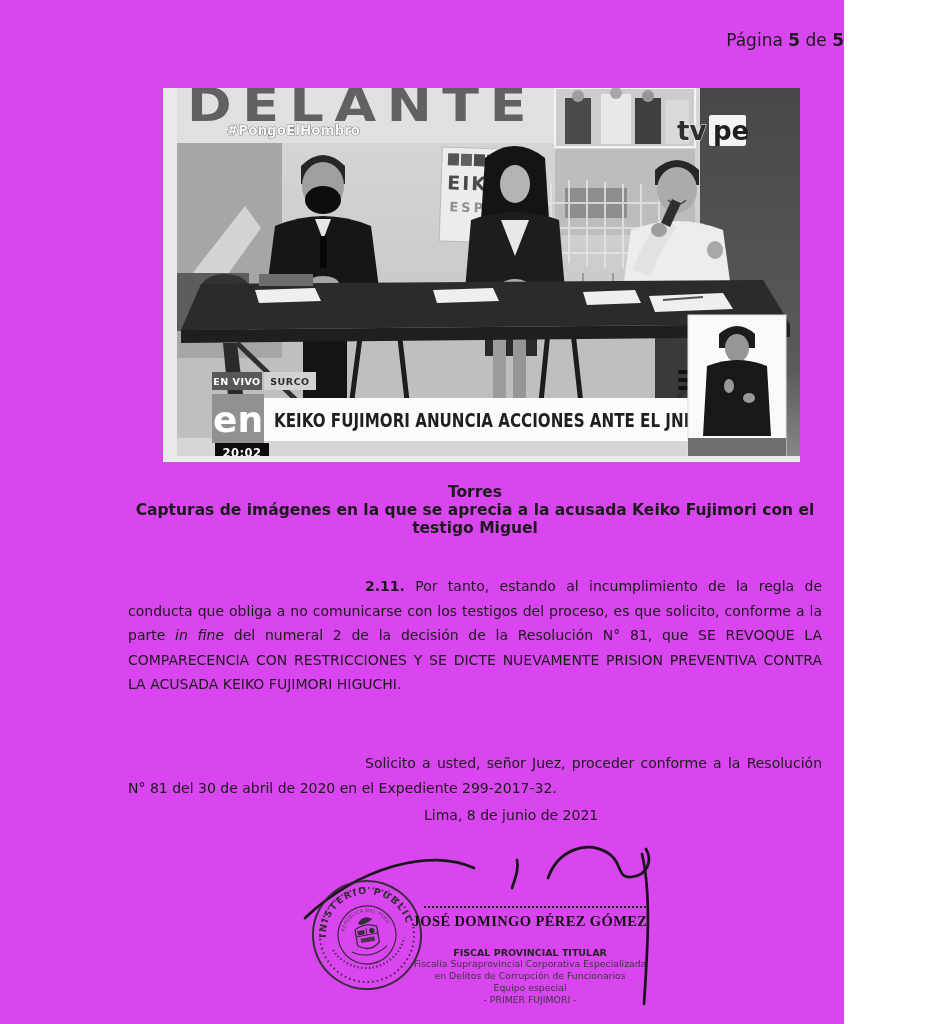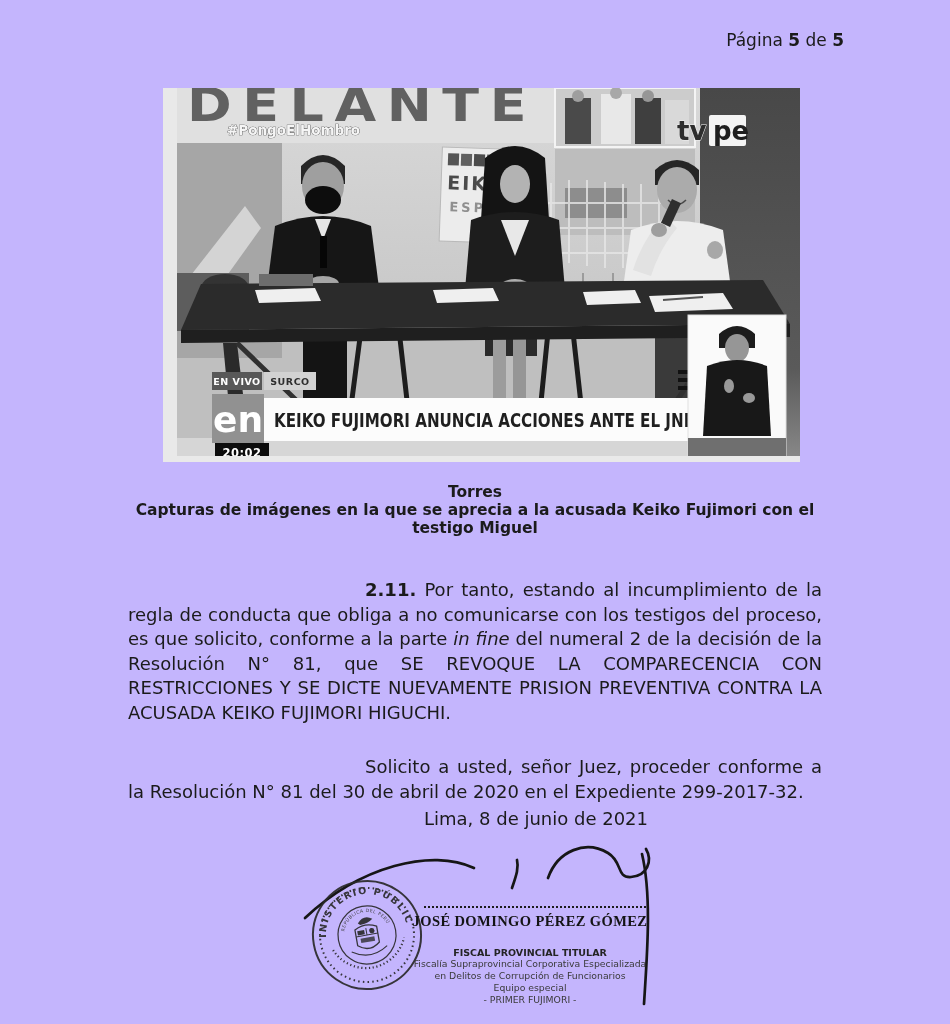--- a/index.html
+++ b/index.html
@@ -1,29 +1,29 @@
 <!DOCTYPE html>
 <html><head>
 <meta charset="utf-8">
 <style>
   html,body{margin:0;padding:0;background:#ffffff;}
-  .page{position:relative;width:950px;height:1024px;background:#c4b5fd;overflow:hidden;
+  .page{position:relative;width:844px;height:1024px;background:#d946ef;overflow:hidden;
         font-family:"DejaVu Sans",sans-serif;color:#1b1b1b;text-decoration:underline;}
   
   .page-header{position:absolute;top:30px;left:0;width:844px;text-align:right;font-size:17px;}
   .page-header b{font-weight:bold;}
   
   .tv-shot{position:absolute;left:163px;top:88px;width:637px;height:374px;background:#e9e9e9;}
   .tv-shot svg{display:block;}
   
   .caption{position:absolute;left:115px;top:483px;width:720px;text-align:center;
            font-size:15.5px;font-weight:bold;line-height:18px;}
   .caption span{display:block;}
   
-  .bodytext{position:absolute;left:128px;width:694px;font-size:18px;line-height:24.5px;}
+  .bodytext{position:absolute;left:128px;width:694px;font-size:14px;line-height:24.5px;}
   .p211{top:560px;text-align:justify;}
   .p211 .ind{display:inline-block;width:237px;}
   .expuesto{top:695px;}
   .expuesto .lbl{margin-left:239px;}
   .solicito{top:737px;text-align:justify;}
   .solicito .ind{display:inline-block;width:237px;}
   .dateline{top:789px;}
   .dateline .lbl{margin-left:296px;}
   
   .sig-svg{position:absolute;left:290px;top:826px;}

